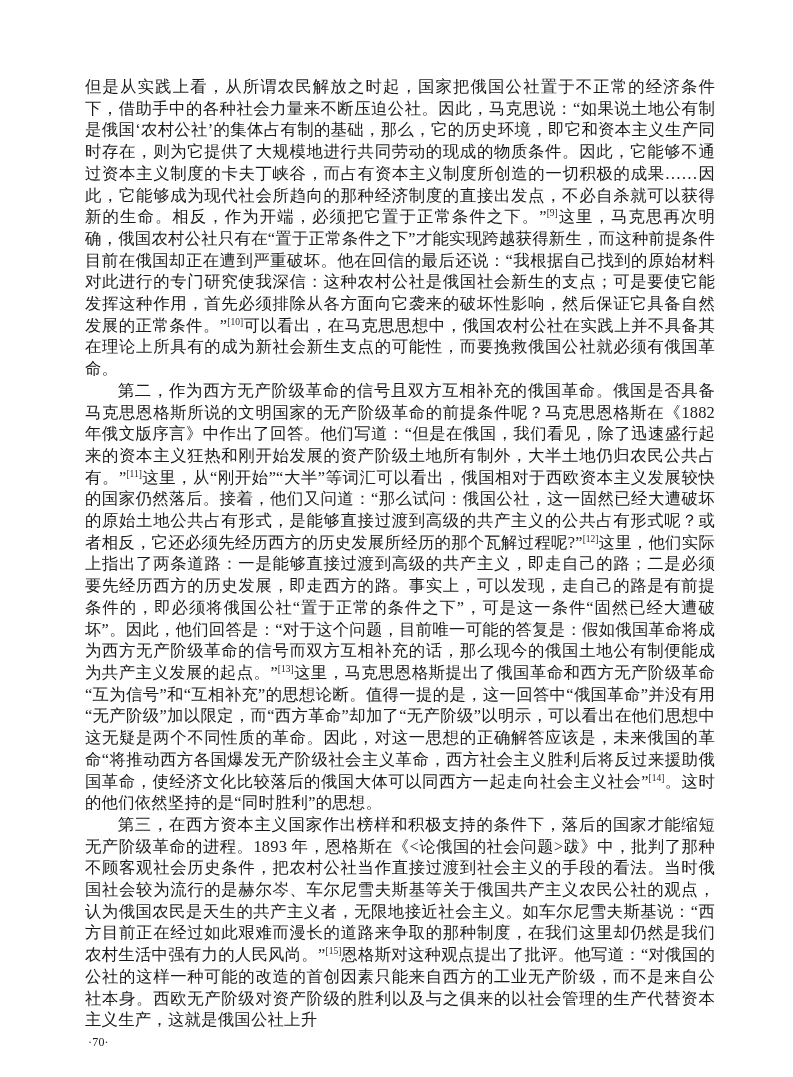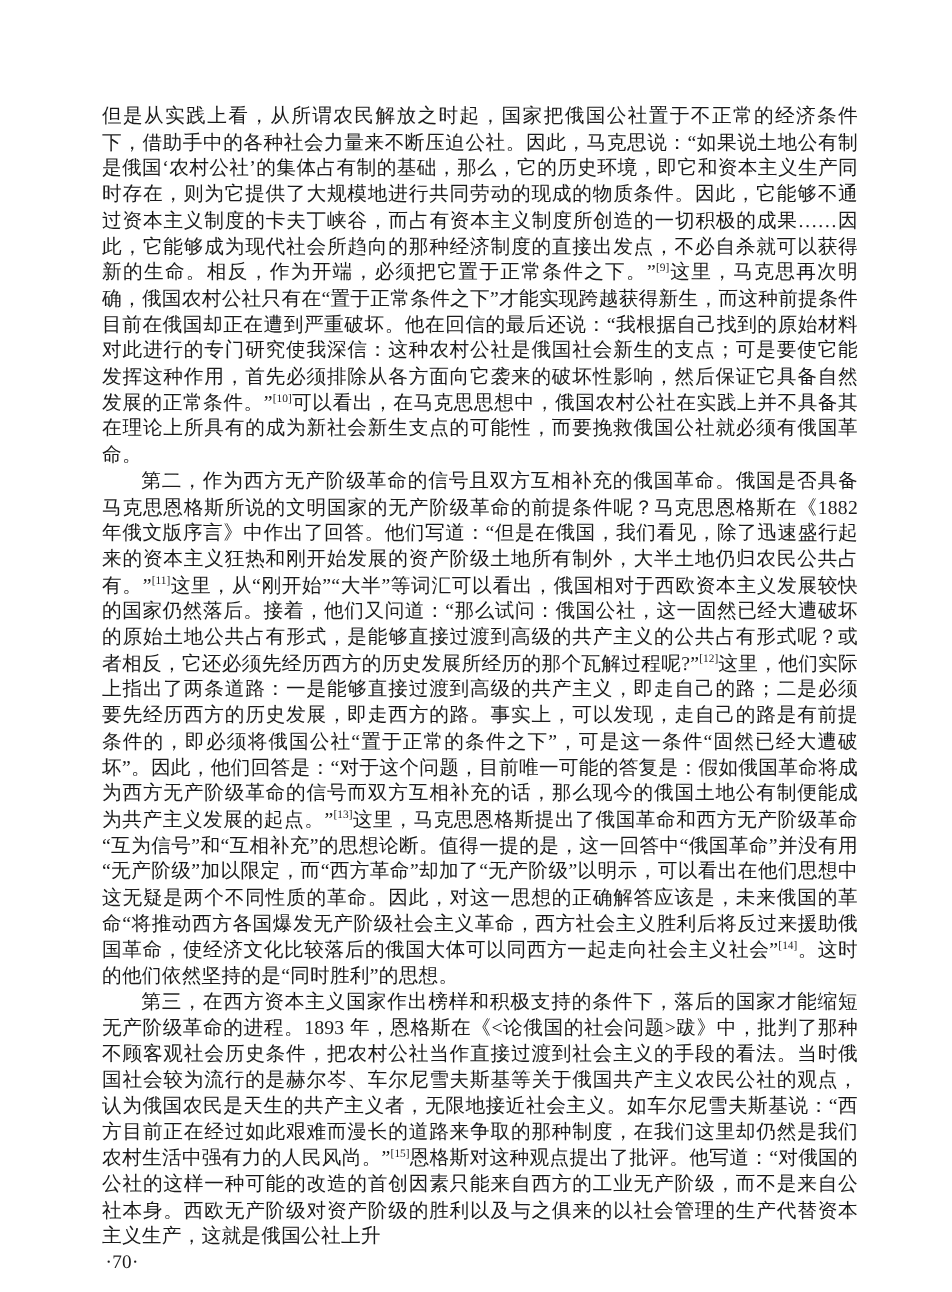--- a/index.html
+++ b/index.html
@@ -15,21 +15,21 @@
     font-family: "Liberation Serif", "DejaVu Serif", serif;
   }
   .sheet {
     position: absolute;
     inset: 0;
     background: #ffffff;
   }
   .text-block {
     position: absolute;
     left: 85px;
-    top: 86px;
+    top: 76px;
     width: 630px;
     color: #1b1b1b;
     font-size: 16.4px;
     line-height: 21.7px;
     text-align: justify;
     letter-spacing: 0.2px;
   }
   .text-block p {
     margin: 0;
     padding: 0;
@@ -39,21 +39,21 @@
   }
   sup.fref {
     font-size: 9.5px;
     line-height: 0;
     vertical-align: 6px;
     letter-spacing: 0;
   }
   .page-number {
     margin-top: 1px;
     padding-left: 3px;
-    font-size: 16px;
+    font-size: 12px;
     line-height: 21.7px;
     text-align: left;
     color: #1b1b1b;
   }
 </style>
 </head>
 <body>
 
 <div class="sheet">
   <div class="text-block">

